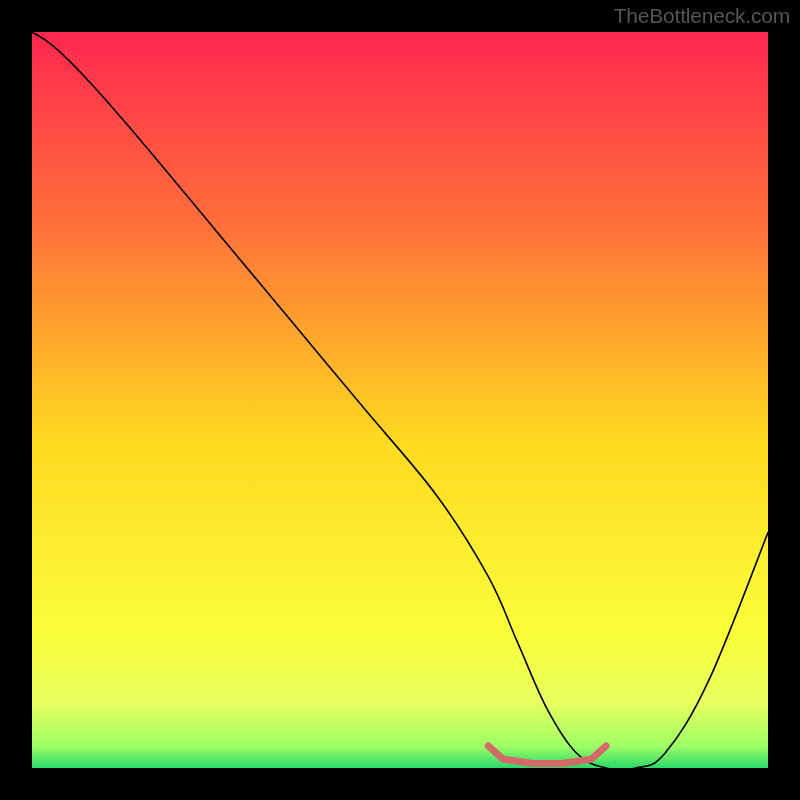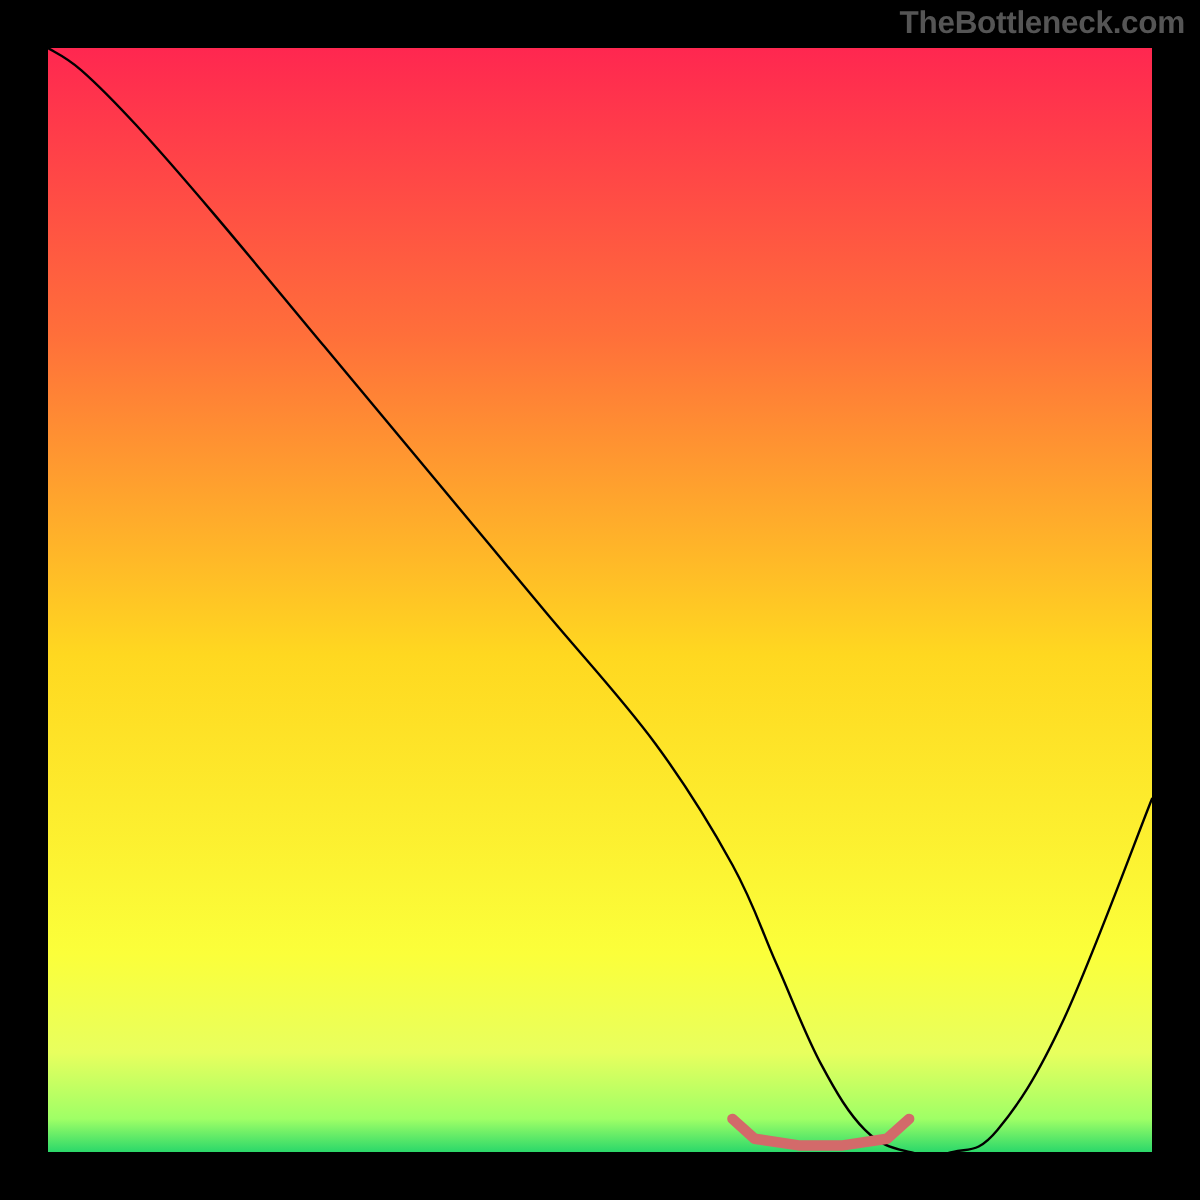--- a/index.html
+++ b/index.html
@@ -16,21 +16,21 @@
     position: relative;
     width: 800px;
     height: 800px;
   }
 
   .watermark {
     position: absolute;
     top: 4px;
     right: 10px;
     font-size: 21px;
-    font-weight: bold;
+    font-weight: normal;
     color: #555555;
     z-index: 20;
     letter-spacing: -0.2px;
   }
 
   .plot-area {
     position: absolute;
     left: 32px;
     top: 32px;
     width: 736px;

